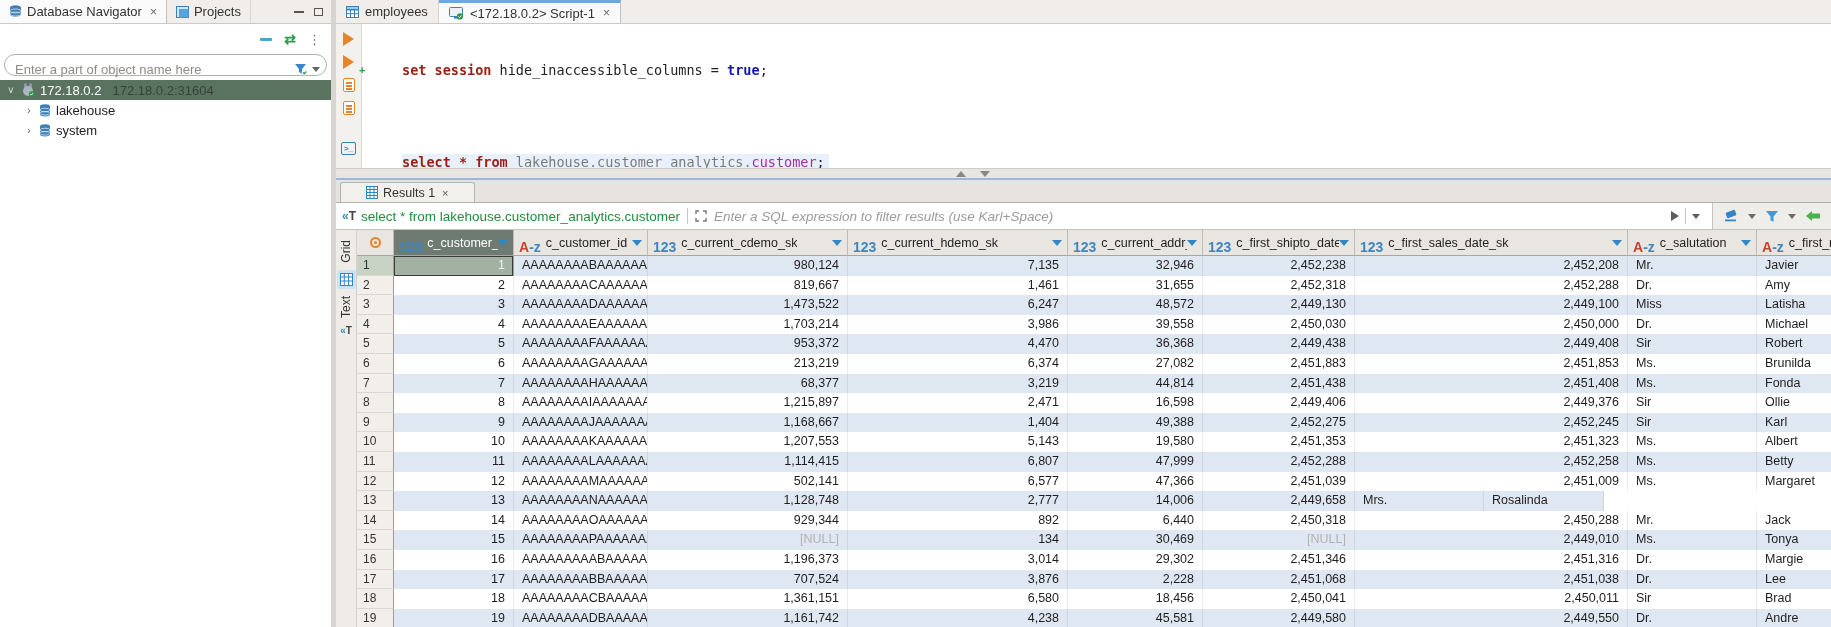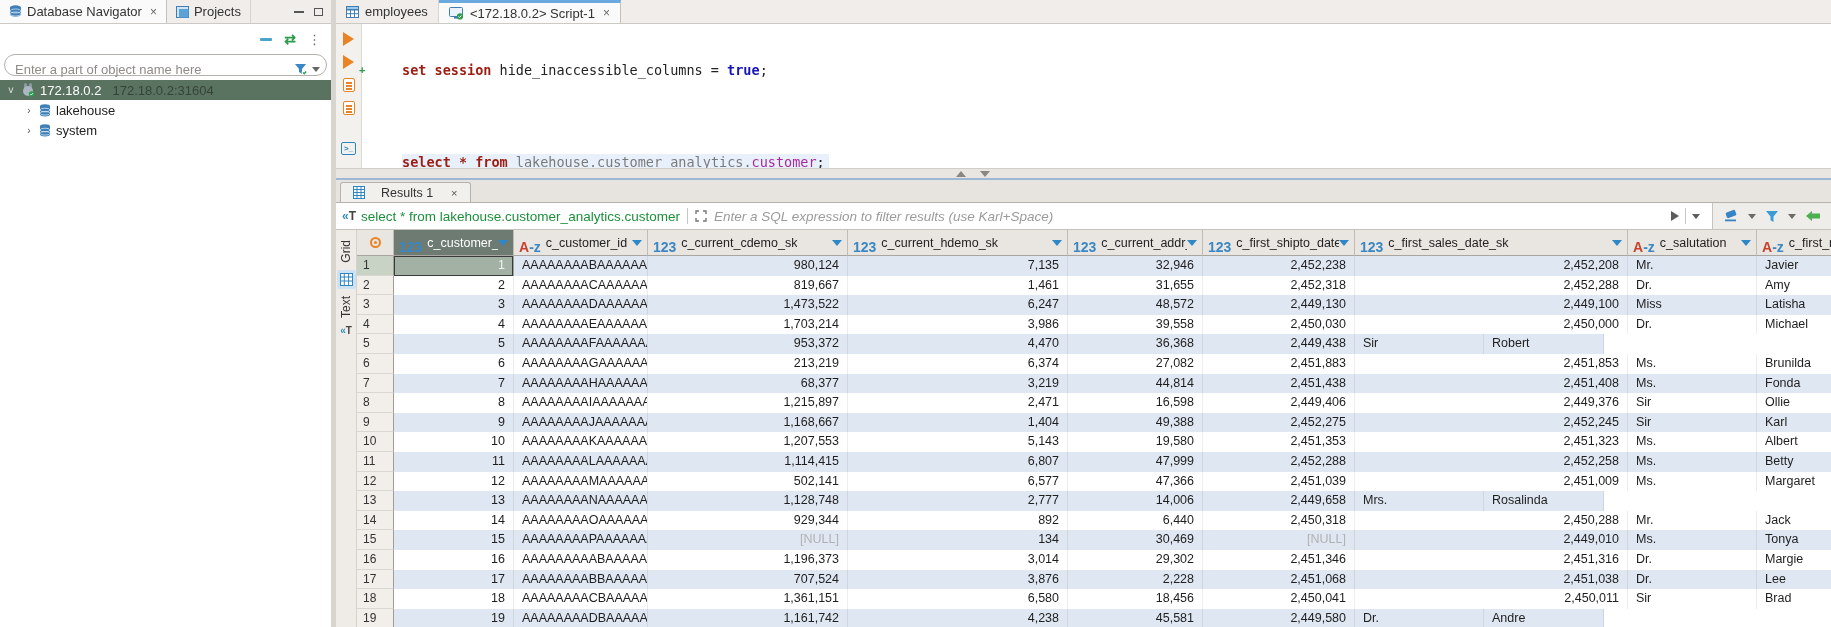--- a/index.html
+++ b/index.html
@@ -67,21 +67,21 @@
   .stmt-hl { background:#e8f1fb; display:inline-block; padding-right:4px; }
 
   .editor-bottom { height:10px; background:#e9e6e2; border-top:1px solid #d0ccc7; position:relative; }
   .sash-btns { position:absolute; left:620px; top:0; display:flex; gap:14px; align-items:center; height:100%; }
   .sash-up { width:0; height:0; border-left:5px solid transparent; border-right:5px solid transparent; border-bottom:6px solid #8a8680; }
   .sash-dn { width:0; height:0; border-left:5px solid transparent; border-right:5px solid transparent; border-top:6px solid #8a8680; }
 
   
   .results { flex:1; display:flex; flex-direction:column; border-top:2px solid #9db8d6; min-height:0; }
   .rtabbar { height:22px; background:#e7e3de; display:flex; align-items:flex-end; padding-left:4px; }
-  .rtab { height:20px; background:#f2f0ed; border:1px solid #b5b1ac; border-bottom:none; border-radius:3px 3px 0 0; display:flex; align-items:center; gap:16px; padding:0 12px; font-size:12.5px; color:#333; }
+  .rtab { height:20px; background:#f2f0ed; border:1px solid #b5b1ac; border-bottom:none; border-radius:3px 3px 0 0; display:flex; align-items:center; gap:5px; padding:0 25px; font-size:12.5px; color:#333; }
   .rtab .close { color:#555; font-size:11px; margin-left:2px; }
 
   .filterbar { height:28px; background:#efede9; border-top:1px solid #b5b1ac; border-bottom:1px solid #c6c2bd; display:flex; align-items:stretch; }
   .filter-input { flex:1; background:#fff; border-right:1px solid #c6c2bd; display:flex; align-items:center; padding:0 4px 0 6px; min-width:0; }
   .ft-ticon { font-size:12px; font-weight:bold; margin-right:5px; white-space:nowrap; }
   .ft-ticon .lt { color:#2a8fbd; } .ft-ticon .t { color:#444; }
   .ft-query { color:#1d8f3b; font-size:13.5px; white-space:nowrap; }
   .ft-sep { width:1px; height:16px; background:#c9c5c0; margin:0 7px; flex:0 0 1px; }
   .ft-ph { color:#9b9b9b; font-style:italic; font-size:13.5px; white-space:nowrap; overflow:hidden; flex:1; min-width:0; }
   .ft-run { display:flex; align-items:center; gap:6px; padding:0 8px; }
@@ -437,20 +437,21 @@
                 <div class="g-cell al" style="width: 120px;">Michael</div>
               </div>
               <div class="g-row odd">
                 <div class="g-num" style="width: 37px;">5</div>
                 <div class="g-cell ar" style="width: 120px;">5</div>
                 <div class="g-cell al" style="width: 134px;">AAAAAAAAFAAAAAAA</div>
                 <div class="g-cell ar" style="width: 200px;">953,372</div>
                 <div class="g-cell ar" style="width: 220px;">4,470</div>
                 <div class="g-cell ar" style="width: 135px;">36,368</div>
                 <div class="g-cell ar" style="width: 152px;">2,449,438</div>
+                <div class="g-cell ar" style="width: 273px;">2,449,408</div>
                 <div class="g-cell al" style="width: 129px;">Sir</div>
                 <div class="g-cell al" style="width: 120px;">Robert</div>
               </div>
               <div class="g-row">
                 <div class="g-num" style="width: 37px;">6</div>
                 <div class="g-cell ar" style="width: 120px;">6</div>
                 <div class="g-cell al" style="width: 134px;">AAAAAAAAGAAAAAAA</div>
                 <div class="g-cell ar" style="width: 200px;">213,219</div>
                 <div class="g-cell ar" style="width: 220px;">6,374</div>
                 <div class="g-cell ar" style="width: 135px;">27,082</div>
@@ -603,20 +604,21 @@
                 <div class="g-cell al" style="width: 120px;">Brad</div>
               </div>
               <div class="g-row odd">
                 <div class="g-num" style="width: 37px;">19</div>
                 <div class="g-cell ar" style="width: 120px;">19</div>
                 <div class="g-cell al" style="width: 134px;">AAAAAAAADBAAAAAA</div>
                 <div class="g-cell ar" style="width: 200px;">1,161,742</div>
                 <div class="g-cell ar" style="width: 220px;">4,238</div>
                 <div class="g-cell ar" style="width: 135px;">45,581</div>
                 <div class="g-cell ar" style="width: 152px;">2,449,580</div>
+                <div class="g-cell ar" style="width: 273px;">2,449,550</div>
                 <div class="g-cell al" style="width: 129px;">Dr.</div>
                 <div class="g-cell al" style="width: 120px;">Andre</div>
               </div>
             </div>
         </div>
       </div>
     </div>
 
   </main>
 </div>

